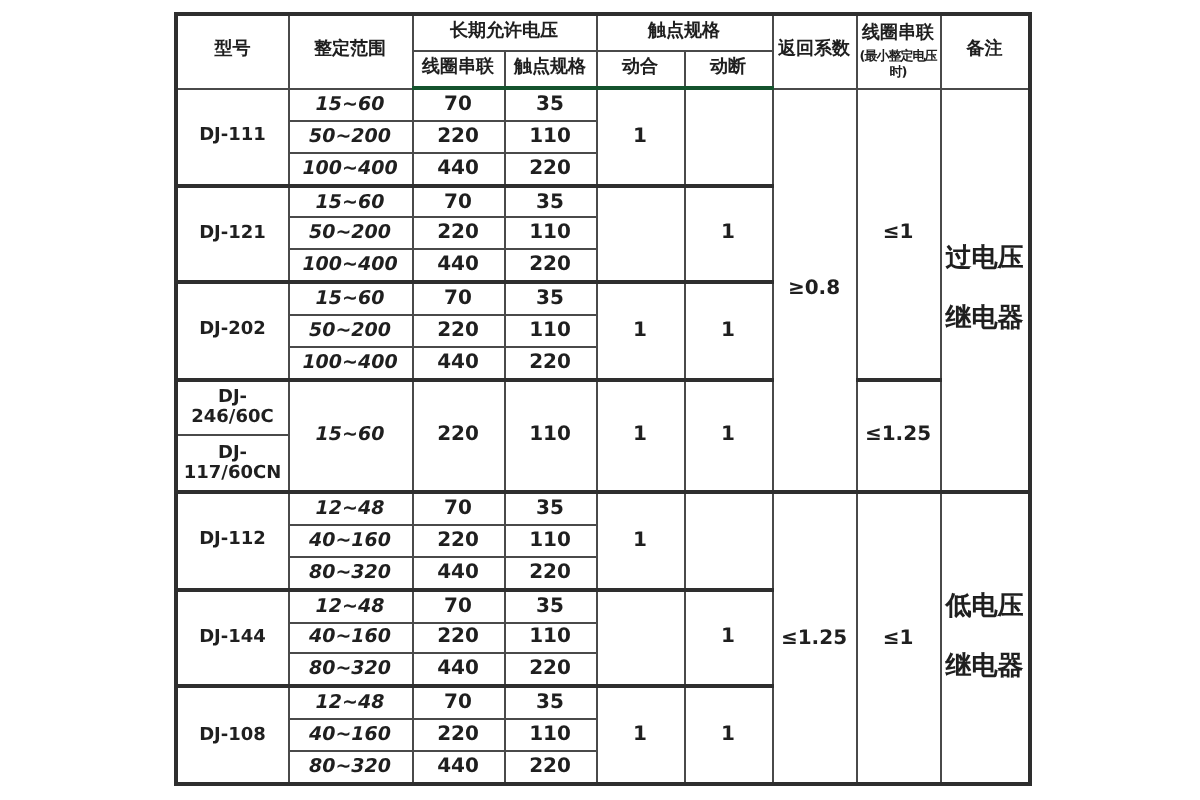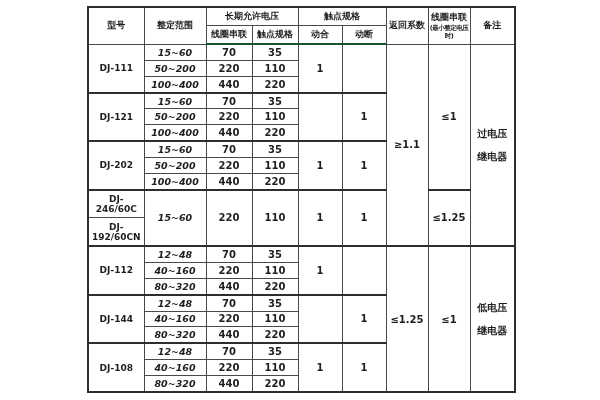--- a/index.html
+++ b/index.html
@@ -21,21 +21,21 @@
   }
   table{border:2px solid #2e2e2e;}
   thead th{font-size:9px;line-height:1.25;}
   thead tr:first-child th{height:17px;}
   thead tr:last-child th{height:17px;border-bottom:2px solid #14532d;}
   tbody td{font-size:10px;}
   td.model{font-size:9px;text-align:center;}
   td.range{font-size:9.5px;font-style:italic;}
   tr.group-start td{border-top:2px solid #2e2e2e;}
   .pwr-note{font-size:6.5px;font-weight:700;letter-spacing:-0.5px;margin-top:1px;}
-  .remark-line{line-height:2.3;font-size:10px;}
+  .remark-line{line-height:2.3;font-size:13px;}
 </style>
 </head>
 <body>
 
 <div class="table-wrap">
   <table>
     <colgroup>
       <col style="width:56px">
         <col style="width:62px">
         <col style="width:46px">
@@ -67,21 +67,21 @@
       </tr>
     </thead>
     <tbody>
         <tr>
           <td rowspan="3" class="model">DJ-111</td>
           <td class="range">15~60</td>
           <td class="series">70</td>
           <td class="parallel">35</td>
           <td rowspan="3" class="no">1</td>
           <td rowspan="3" class="nc"></td>
-          <td rowspan="11" class="return">≥1.1</td>
+          <td rowspan="11" class="return">≥0.8</td>
           <td rowspan="9" class="power">≤1</td>
           <td rowspan="11" class="remark">
             <div class="remark-line">过电压</div>
             <div class="remark-line">继电器</div>
           </td>
         </tr>
         <tr>
           <td class="range">50~200</td>
           <td class="series">220</td>
           <td class="parallel">110</td>
@@ -130,21 +130,21 @@
         <tr class="group-start">
           <td class="model">DJ-246/60C</td>
           <td rowspan="2" class="range">15~60</td>
           <td rowspan="2" class="series">220</td>
           <td rowspan="2" class="parallel">110</td>
           <td rowspan="2" class="no">1</td>
           <td rowspan="2" class="nc">1</td>
           <td rowspan="2" class="power">≤1.25</td>
         </tr>
         <tr>
-          <td class="model">DJ-192/60CN</td>
+          <td class="model">DJ-117/60CN</td>
         </tr>
         <tr class="group-start">
           <td rowspan="3" class="model">DJ-112</td>
           <td class="range">12~48</td>
           <td class="series">70</td>
           <td class="parallel">35</td>
           <td rowspan="3" class="no">1</td>
           <td rowspan="3" class="nc"></td>
           <td rowspan="9" class="return">≤1.25</td>
           <td rowspan="9" class="power">≤1</td>

